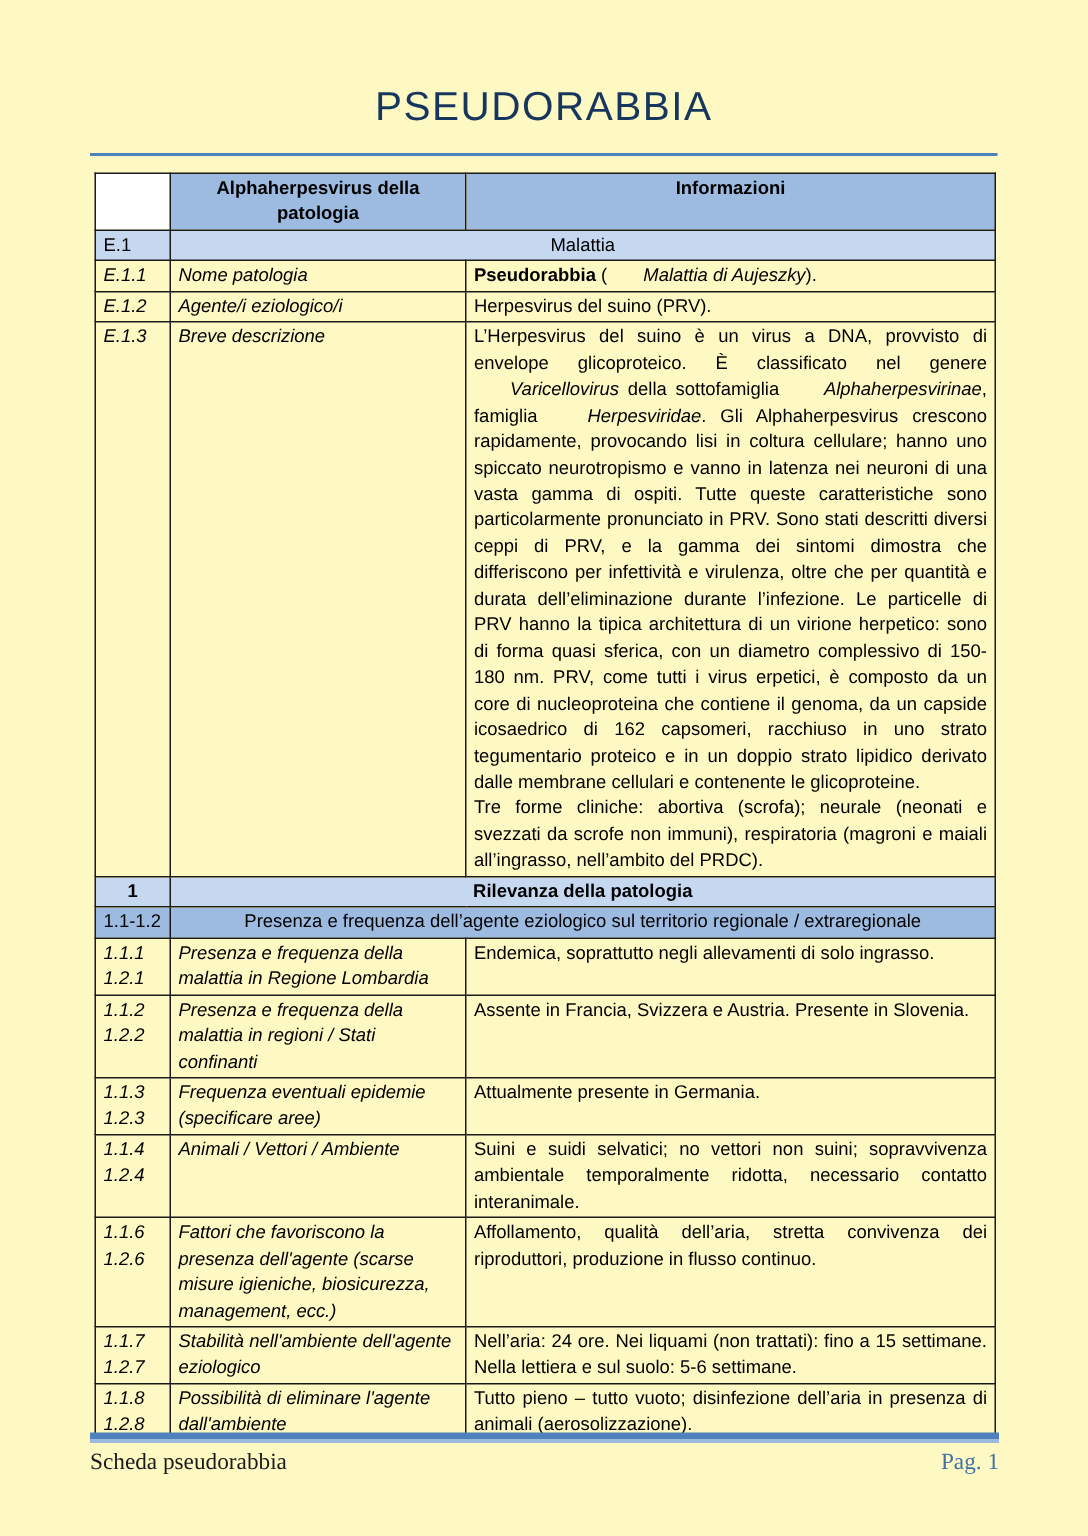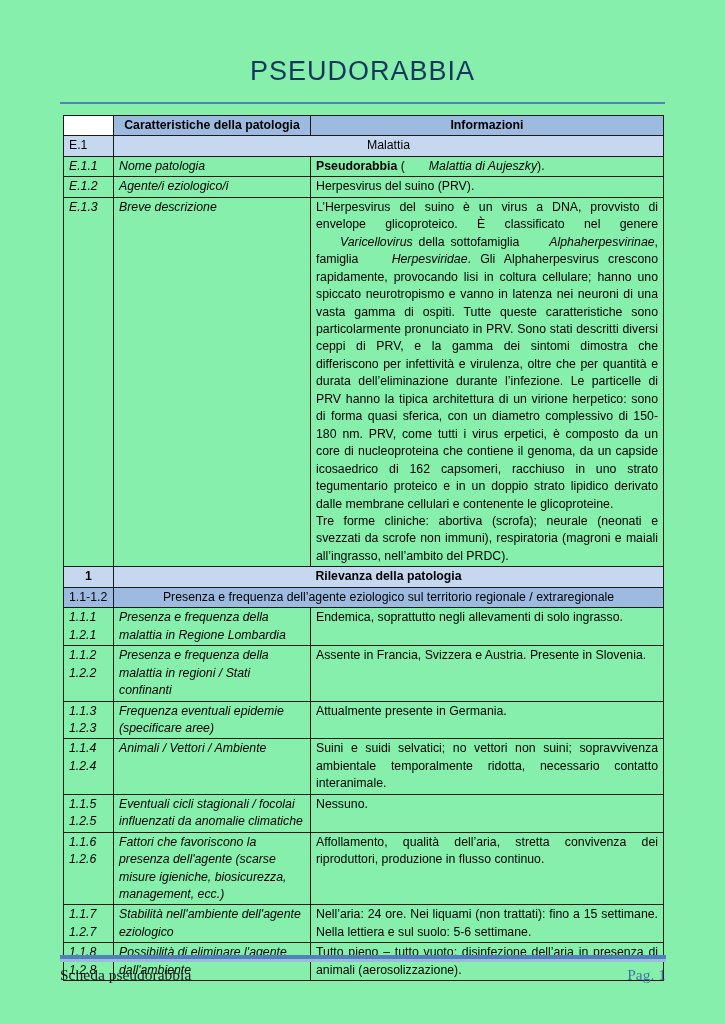--- a/index.html
+++ b/index.html
@@ -10,21 +10,21 @@
     --section-bg:#c6d8ef;
     --footer-accent:#4472a8;
     --footer-bar-light:#9cbade;
     --border:#1a1a1a;
   }
   *{margin:0;padding:0;box-sizing:border-box;}
   html,body{background:#e8e8e8;}
   .page{
     position:relative;
     width:725px;height:1024px;
-    background:#86efac;
+    background:#fef9c3;
     margin:0 auto;
     overflow:hidden;
     font-family:"Liberation Sans","DejaVu Sans",sans-serif;
     color:#000;
   }
   
   .title-wrap{
     margin:56px 60px 0 60px;
     border-bottom:2px solid var(--rule-color);
     padding-bottom:15px;
@@ -102,21 +102,21 @@
   <table class="sheet">
     <colgroup>
         <col class="c-num">
         <col class="c-label">
         <col class="c-info">
       </colgroup>
 
     <tbody>
         <tr>
       <td class="blank"></td>
-      <td class="head">Caratteristiche della patologia</td>
+      <td class="head">Alphaherpesvirus della patologia</td>
       <td class="head">Informazioni</td>
     </tr>
 
     <tr>
       <td class="sec">E.1</td>
       <td class="sec center" colspan="2">Malattia</td>
     </tr>
 
     <tr>
       <td class="numcell">E.1.1</td>
@@ -178,28 +178,20 @@
 
     <tr>
       <td class="numcell">
             <div>1.1.4</div>
             <div>1.2.4</div>
           </td>
       <td class="labelcell">Animali / Vettori / Ambiente</td>
       <td class="infocell">Suini e suidi selvatici; no vettori non suini; sopravvivenza ambientale temporalmente ridotta, necessario contatto interanimale.</td>
     </tr>
 
-    <tr>
-      <td class="numcell">
-            <div>1.1.5</div>
-            <div>1.2.5</div>
-          </td>
-      <td class="labelcell">Eventuali cicli stagionali / focolai influenzati da anomalie climatiche</td>
-      <td class="infocell">Nessuno.</td>
-    </tr>
 
     <tr>
       <td class="numcell">
             <div>1.1.6</div>
             <div>1.2.6</div>
           </td>
       <td class="labelcell">Fattori che favoriscono la presenza dell'agente (scarse misure igieniche, biosicurezza, management, ecc.)</td>
       <td class="infocell">Affollamento, qualità dell’aria, stretta convivenza dei riproduttori, produzione in flusso continuo.</td>
     </tr>
 

